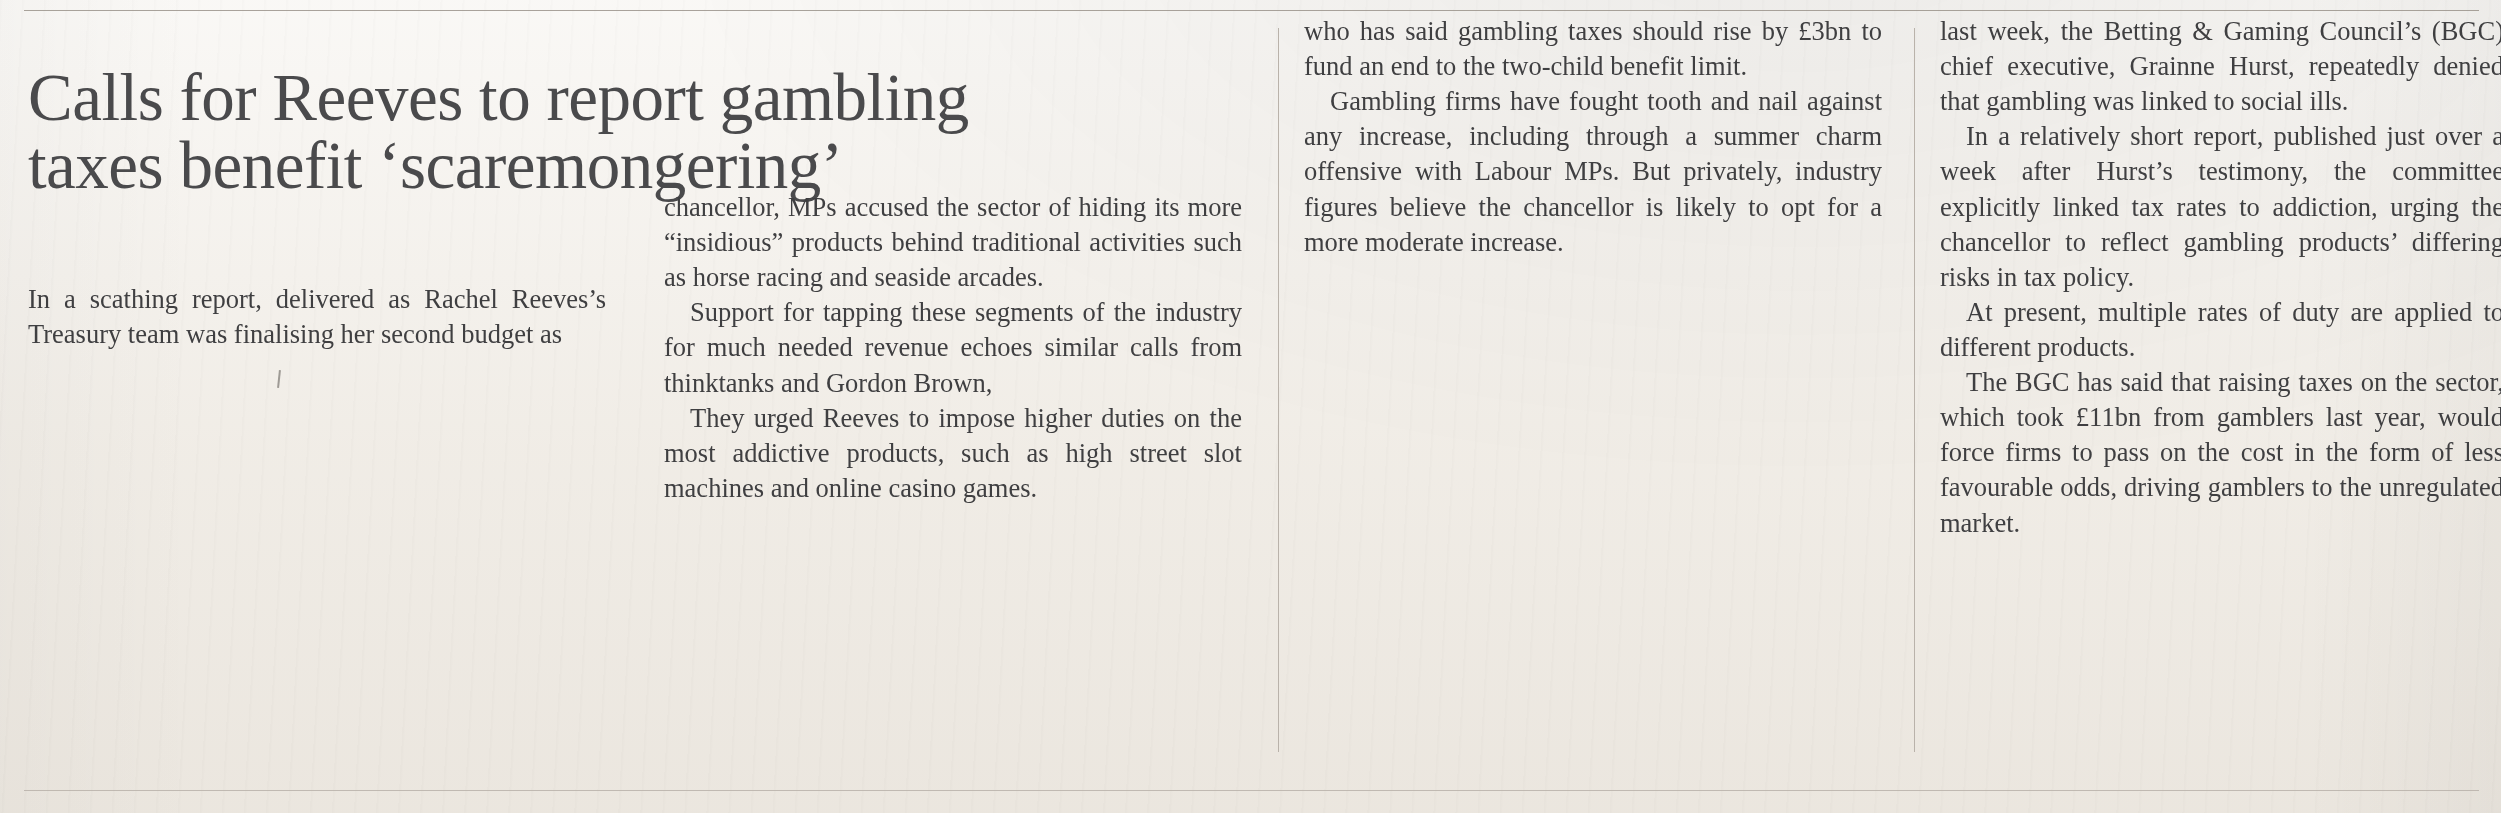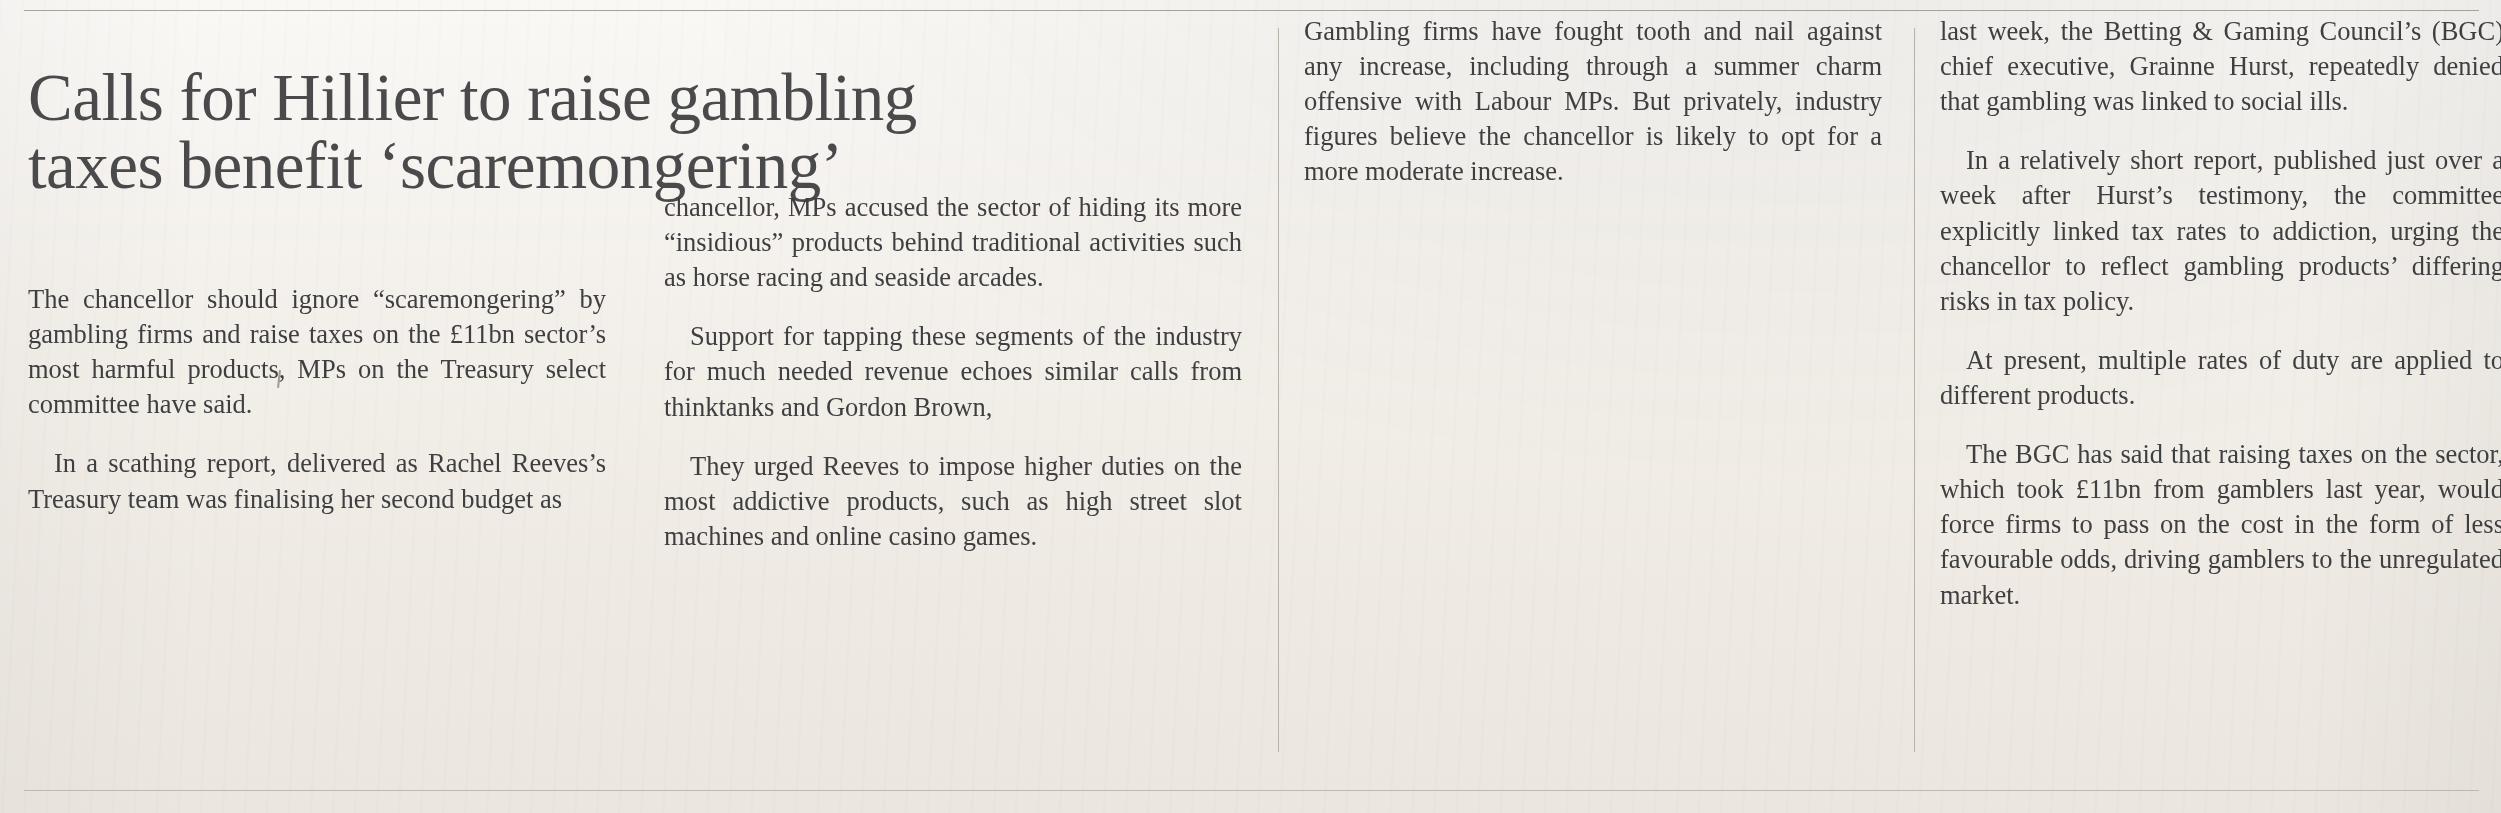--- a/index.html
+++ b/index.html
@@ -83,21 +83,21 @@
     height: 492px;
     color: #3f3f41;
     font-size: 26.5px;
     line-height: 1.325;
     text-align: justify;
     text-justify: inter-word;
     hyphens: auto;
     overflow: hidden;
   }
   .col p { margin: 0; }
-  .col p + p { text-indent: 26px; margin-top: 24px; }
+  .col p + p { text-indent: 26px; }
 
   #col1 { left: 0; }
   #col2 { left: 636px; top: -92px; height: 584px; font-family: Liberation Serif, serif; }
   #col3 { left: 1276px; top: -268px; height: 760px; }
   #col4 { left: 1912px; top: -268px; width: 564px; height: 760px; }
 
   .divider {
     position: absolute;
     top: 14px;
     width: 1px;
@@ -118,42 +118,42 @@
   }
 </style>
 </head>
 <body>
 
 <div class="page">
 
   <div class="rule-top"></div>
 
   <h1 class="headline">
-    <span class="l1">Calls for Hillier to raise gambling</span>
+    <span class="l1">Calls for Reeves to report gambling</span>
     <span class="l2">taxes benefit ‘scaremongering’</span>
   </h1>
 
   <div class="cols">
 
     <div class="divider" id="div1"></div>
     <div class="divider" id="div2"></div>
 
     <div class="col" id="col1">
 
-      <p>The chancellor should ignore “scaremongering” by gambling firms and raise taxes on the £11bn sector’s most harmful products, MPs on the Treasury select committee have said.</p>
       <p>In a scathing report, delivered as Rachel Reeves’s Treasury team was finalising her second budget as</p>
     </div>
 
     <div class="col" id="col2">
       <p>chancellor, MPs accused the sector of hiding its more “insidious” products behind traditional activities such as horse racing and seaside arcades.</p>
       <p>Support for tapping these segments of the industry for much needed revenue echoes similar calls from thinktanks and Gordon Brown,</p>
       <p>They urged Reeves to impose higher duties on the most addictive products, such as high street slot machines and online casino games.</p>
     </div>
 
     <div class="col" id="col3">
+      <p>who has said gambling taxes should rise by £3bn to fund an end to the two-child benefit limit.</p>
       <p>Gambling firms have fought tooth and nail against any increase, including through a summer charm offensive with Labour MPs. But privately, industry figures believe the chancellor is likely to opt for a more moderate increase.</p>
     </div>
 
     <div class="col" id="col4">
       <p>last week, the Betting &amp; Gaming Council’s (BGC) chief executive, Grainne Hurst, repeatedly denied that gambling was linked to social ills.</p>
       <p>In a relatively short report, published just over a week after Hurst’s testimony, the committee explicitly linked tax rates to addiction, urging the chancellor to reflect gambling products’ differing risks in tax policy.</p>
       <p>At present, multiple rates of duty are applied to different products.</p>
       <p>The BGC has said that raising taxes on the sector, which took £11bn from gamblers last year, would force firms to pass on the cost in the form of less favourable odds, driving gamblers to the unregulated market.</p>
     </div>
 

